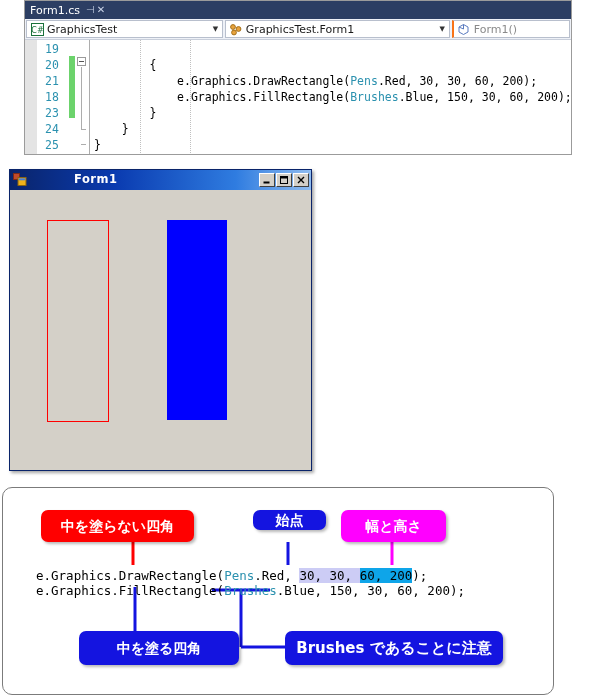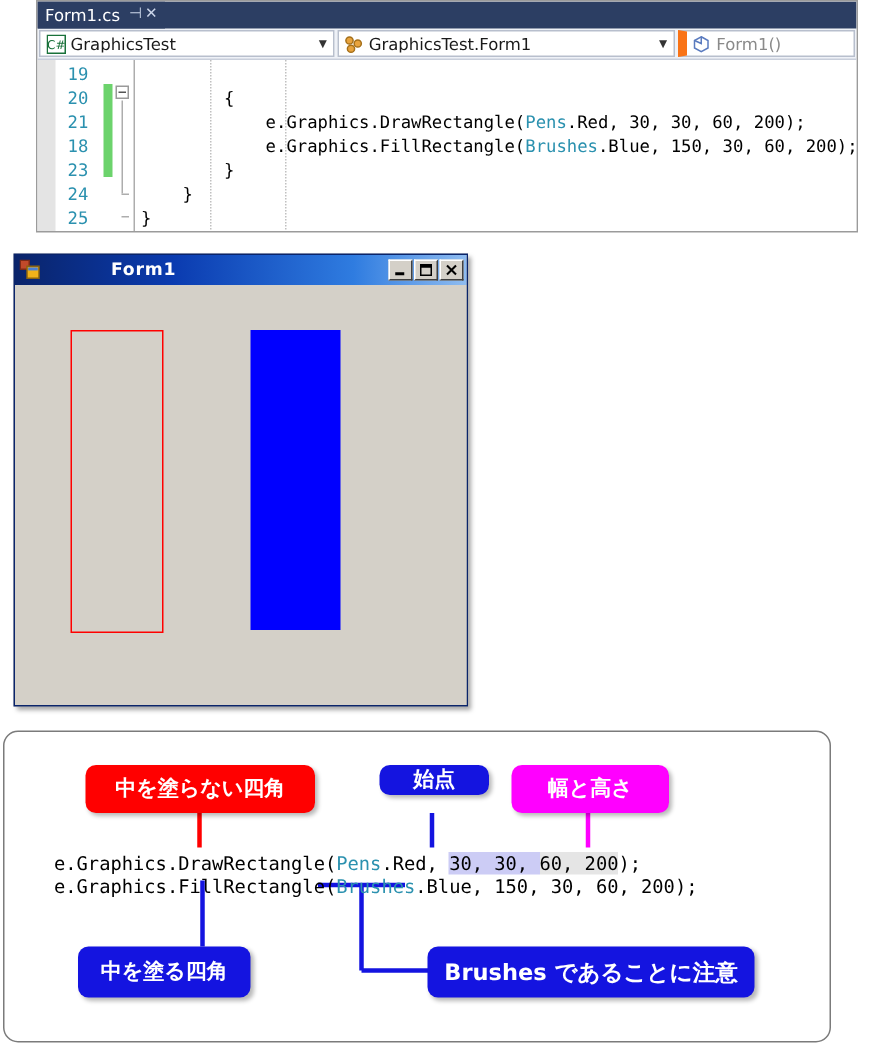--- a/index.html
+++ b/index.html
@@ -79,21 +79,21 @@
     margin: 1px 1px 1px 1px;
     box-sizing: border-box;
     font-size: 11px;
     font-family: "DejaVu Sans", sans-serif;
     color: #1a1a1a;
     position: relative;
     overflow: hidden;
   }
   #combo-project { width: 210px; }
   #combo-class   { width: 240px; }
-  #combo-member  { width: 126px; color: #8a8a8a; border-left: 6px solid #f97316; }
+  #combo-member  { width: 126px; color: #8a8a8a; border-left: 2px solid #f97316; }
   .combo-icon {
     width: 14px; height: 14px;
     margin: 0 3px 0 3px;
     flex: 0 0 auto;
     display: flex; align-items: center; justify-content: center;
   }
   .combo-text {
     flex: 1 1 auto;
     overflow: hidden;
     white-space: nowrap;
@@ -301,41 +301,41 @@
     justify-content: center;
     white-space: nowrap;
     box-shadow: 2px 2px 3px rgba(0,0,0,0.28);
     box-sizing: border-box;
     line-height: 1;
   }
   .cl-red   { background: #ff0000; }
   .cl-blue  { background: #1414e0; }
   .cl-mag   { background: #ff00ff; }
 
-  #callout-draw { left: 57px;  top: 510px; width: 153px; height: 32px; }
+  #callout-draw { left: 41px;  top: 510px; width: 153px; height: 32px; }
   #callout-start{ left: 253px; top: 510px; width: 73px;  height: 20px; }
   #callout-size { left: 341px; top: 510px; width: 105px; height: 32px; }
-  #callout-fill { left: 52px;  top: 631px; width: 115px; height: 34px; }
+  #callout-fill { left: 79px;  top: 631px; width: 160px; height: 34px; }
   #callout-note { left: 285px; top: 631px; width: 218px; height: 34px; font-size: 15px; }
 
   .lead {
     position: absolute;
   }
   #code-block {
     position: absolute;
     left: 36px;
     top: 568px;
     font-family: "DejaVu Sans Mono", monospace;
     font-size: 12.5px;
     line-height: 15px;
     color: #000000;
     white-space: pre;
   }
   .hl-blue { background: #ccccf5; }
-  .hl-pink { background: #e5e5e5; }
+  .hl-pink { background: #0ea5e9; }
 </style>
 </head>
 <body>
 
 <div id="ide-panel">
 
   <div id="tab-strip">
     <div class="doc-tab active">
       <span class="tab-label">Form1.cs</span>
       <span class="tab-pin">⊣</span>

